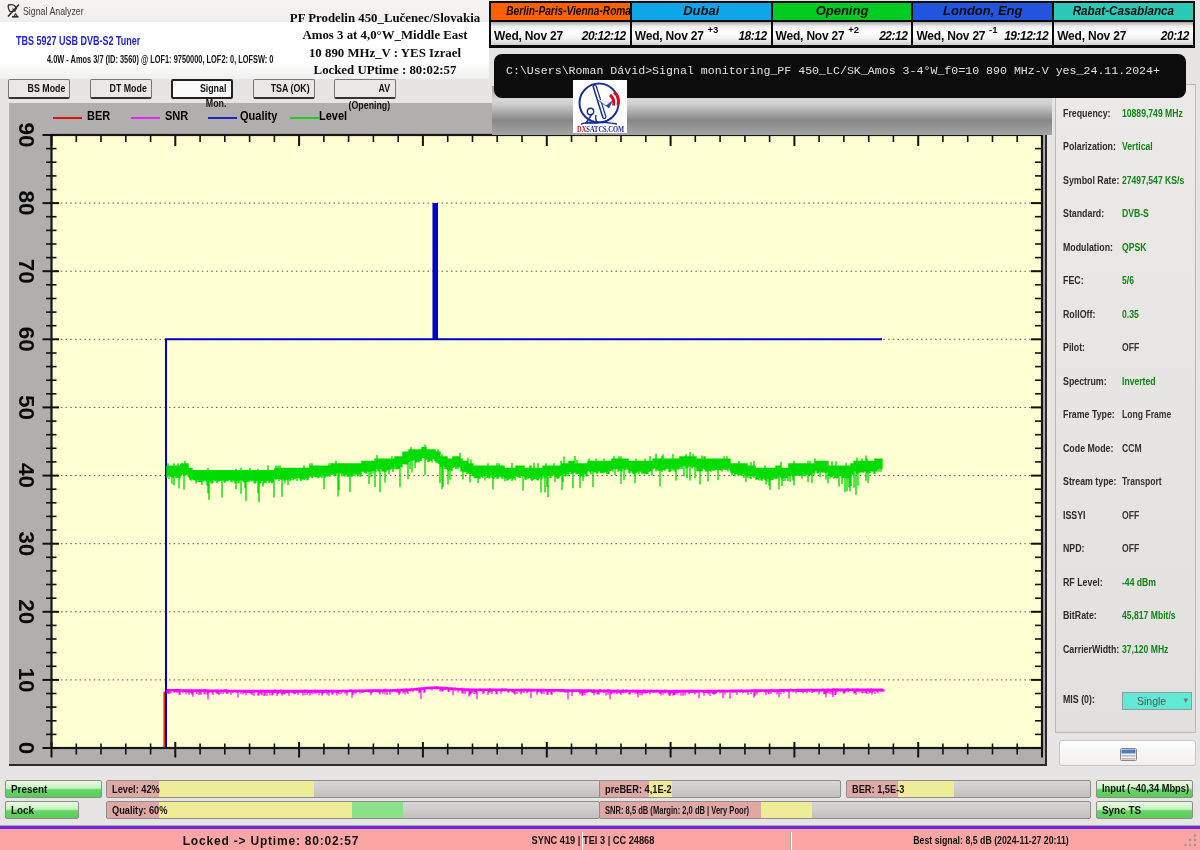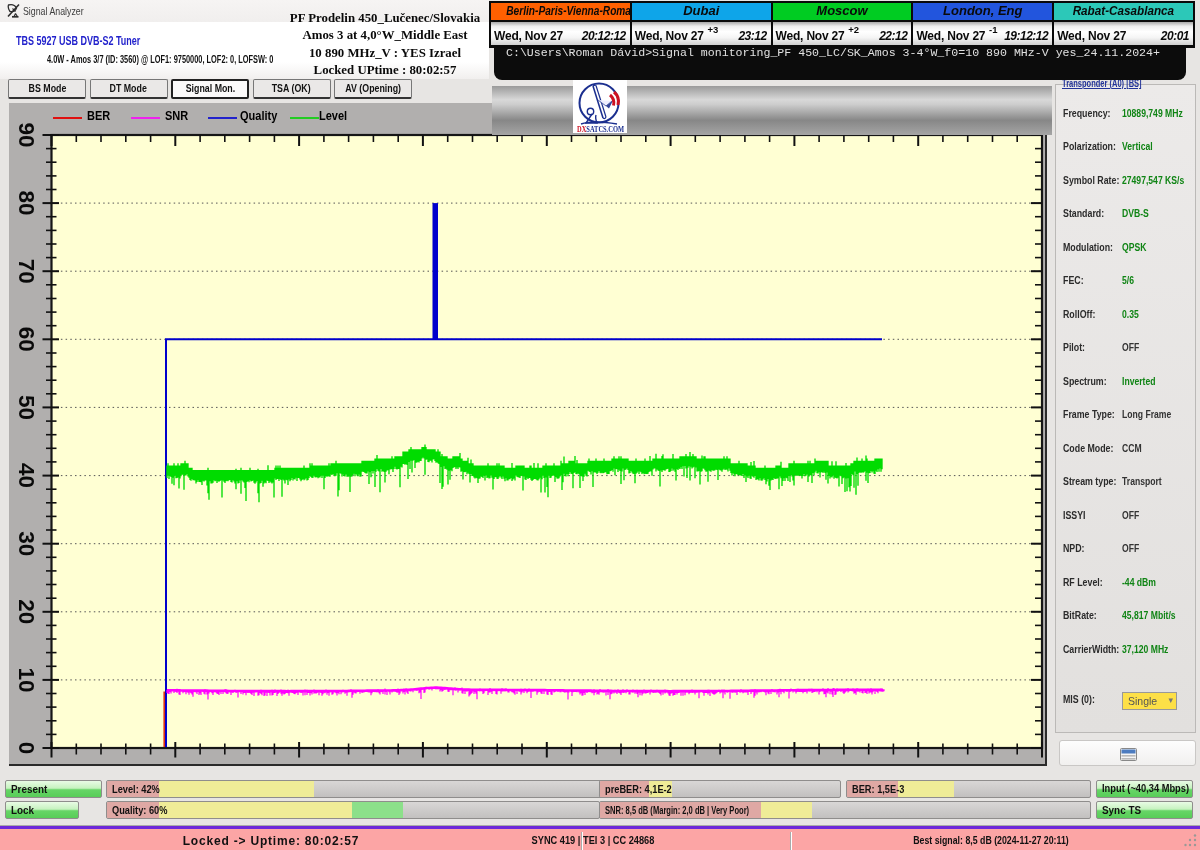--- a/index.html
+++ b/index.html
@@ -21,47 +21,47 @@
 .ccol { flex:1; min-width:0; border-left:2.5px solid #0a0a0a; }
 .ccol:first-child { border-left:none; }
 .chead { height:16.5px; font-size:13px; font-weight:bold; font-style:italic; text-align:center;
   color:#0a0a0a; line-height:16px; white-space:nowrap; overflow:hidden; }
 .cbody { position:relative; height:25.5px; border-top:2.5px solid #0a0a0a;
   background:linear-gradient(#a8a8a8 0%,#ececec 18%,#ffffff 42%,#f5f5f5 68%,#cfcfcf 100%);
   font-size:12px; font-weight:bold; color:#0a0a0a; }
 .cdate { position:absolute; left:3px; top:7px; letter-spacing:-0.2px; }
 .ctime { position:absolute; right:4px; top:7px; letter-spacing:-0.5px;font-style:italic; }
 .sup { position:absolute; left:54.5%; top:2px; font-size:9.5px; font-weight:bold; }
-#console { position:absolute; left:494px; top:36px; width:692px; height:43.5px; background:#0c0c0c;
+#console { position:absolute; left:494px; top:54px; width:692px; height:43.5px; background:#0c0c0c;
   border-radius:8px; z-index:5; }
 #console div { position:absolute; left:12px; top:10px; font-family:"Liberation Mono",monospace;
   font-size:11.6px; color:#e0e0e0; white-space:nowrap; }
 #gradstrip { position:absolute; left:492px; top:86px; width:560px; height:49px; z-index:2;
   background:linear-gradient(#9a9a9a 0%,#d8d8d8 28%,#cccccc 38%,#878787 70%,#a5a5a5 100%); }
 #logo { position:absolute; left:573px; top:80px; width:54px; height:53px; background:#fff; z-index:6; }
-.tab { position:absolute; top:79px; width:78px; height:20px; background:#eae8e7;
+.tab { position:absolute; top:79px; width:62px; height:20px; background:#eae8e7;
   border:1px solid #777; border-bottom:2px solid #333; border-radius:2px;
-  font-size:10.5px; font-weight:bold; color:#111; text-align:center; line-height:17px; }
+  font-size:10.5px; font-weight:bold; color:#111; text-align:right; line-height:17px; }
 .tab span { display:inline-block; transform:scaleX(0.84); }
 .tab.sel { background:#fbfafa; border:2px solid #222; line-height:15px; }
 #chartpanel { position:absolute; left:9px; top:103px; width:1038px; height:663px; background:#b1afae;
   border-right:2px solid #2a2a2a; border-bottom:2px solid #2a2a2a; }
 .leg { position:absolute; top:116.5px; height:2px; width:29px; z-index:3; }
 .legt { position:absolute; top:109px; font-size:12.5px; font-weight:bold; color:#000; z-index:3;
   transform:scaleX(0.88); transform-origin:left; }
 #rpanel { position:absolute; left:1055px; top:84px; width:141px; height:649px;
   background:linear-gradient(#eceae9,#e2e0de); border:1px solid #bbb9b7; }
 #rtitle { position:absolute; left:1062px; top:78px; font-size:10px; font-weight:bold; color:#223399;
   z-index:4; text-decoration:underline; transform:scaleX(0.75); transform-origin:left; white-space:nowrap; }
 .rl { position:absolute; left:1063px; font-size:10.5px; font-weight:bold; color:#2b2b2b;
   transform:scaleX(0.84); transform-origin:left; white-space:nowrap; }
 .rv { position:absolute; left:1122px; font-size:10.5px; font-weight:bold;
   transform:scaleX(0.82); transform-origin:left; white-space:nowrap; }
-#mis { position:absolute; left:1122px; top:692px; width:55px; height:18px; background:#fde047;
-  border:1px solid #999; font-size:10.5px; color:#555; padding:2px 0 0 5px; }
+#mis { position:absolute; left:1122px; top:692px; width:70px; height:18px; background:#5eead4;
+  border:1px solid #999; font-size:10.5px; color:#555; padding:2px 0 0 14px; }
 #mis span { position:absolute; right:3px; top:2px; color:#777; font-size:9px; }
 #rbutton { position:absolute; left:1059px; top:740px; width:137px; height:26px;
   background:linear-gradient(#fdfdfd,#f1f0ef); border:1px solid #c9c7c5; border-radius:3px; }
 .bar { position:absolute; height:17.5px; background:linear-gradient(#d9d7d6,#c2c0bf);
   border:1px solid #8f8d8c; border-radius:2px; overflow:hidden; }
 .bartxt { position:absolute; left:5px; top:2px; font-weight:bold; color:#111; white-space:nowrap;
   transform:scaleX(0.88); transform-origin:left; }
 .gbox { position:absolute; height:17.5px; border:1px solid #8f8d8c; border-radius:2px;
   background:linear-gradient(#e9fbe5 0%,#c6f2bf 45%,#67d567 55%,#58cd58 100%); overflow:hidden; }
 #statusbar { position:absolute; left:0; top:826px; width:1200px; height:24px;
@@ -358,26 +358,26 @@
         <span class="ctime">20:12:12</span>
       </div>
 </div>
     <div class="ccol">
 <div class="chead" style="background:#0ea5e9">
         <span style="display:block;transform:scaleX(1.0)">Dubai</span>
       </div>
 <div class="cbody">
         <span class="cdate">Wed, Nov 27</span>
         <span class="sup">+3</span>
-        <span class="ctime">23:12</span>
+        <span class="ctime">18:12</span>
       </div>
 </div>
     <div class="ccol">
 <div class="chead" style="background:#00cc22">
-        <span style="display:block;transform:scaleX(1.0)">Moscow</span>
+        <span style="display:block;transform:scaleX(1.0)">Opening</span>
       </div>
 <div class="cbody">
         <span class="cdate">Wed, Nov 27</span>
         <span class="sup">+2</span>
         <span class="ctime">22:12</span>
       </div>
 </div>
     <div class="ccol">
 <div class="chead" style="background:#2255dd">
         <span style="display:block;transform:scaleX(1.0)">London, Eng</span>
@@ -387,21 +387,21 @@
         <span class="sup">-1</span>
         <span class="ctime">19:12:12</span>
       </div>
 </div>
     <div class="ccol">
 <div class="chead" style="background:#2cc8b8">
         <span style="display:block;transform:scaleX(0.9)">Rabat-Casablanca</span>
       </div>
 <div class="cbody">
         <span class="cdate">Wed, Nov 27</span>
-        <span class="ctime">20:01</span>
+        <span class="ctime">20:12</span>
       </div>
 </div>
   </div>
 <div id="logo"><svg width="54" height="53" viewBox="0 0 54 53">
 <circle cx="26" cy="23" r="19.5" fill="none" stroke="#1b2f8f" stroke-width="2"></circle>
 <path d="M20 6 L30 38" stroke="#1b2f8f" stroke-width="1.6" fill="none"></path>
 <path d="M23 5.5 L33 37" stroke="#1b2f8f" stroke-width="1.2" fill="none"></path>
 <path d="M20 6 Q22 4.5 23 5.5" stroke="#1b2f8f" stroke-width="1.2" fill="none"></path>
 <path d="M30 38 Q32 39.5 33 37" stroke="#1b2f8f" stroke-width="1.2" fill="none"></path>
 <path d="M25 20 L33 26 L39 21" stroke="#5566aa" stroke-width="1" fill="#eef"></path>

